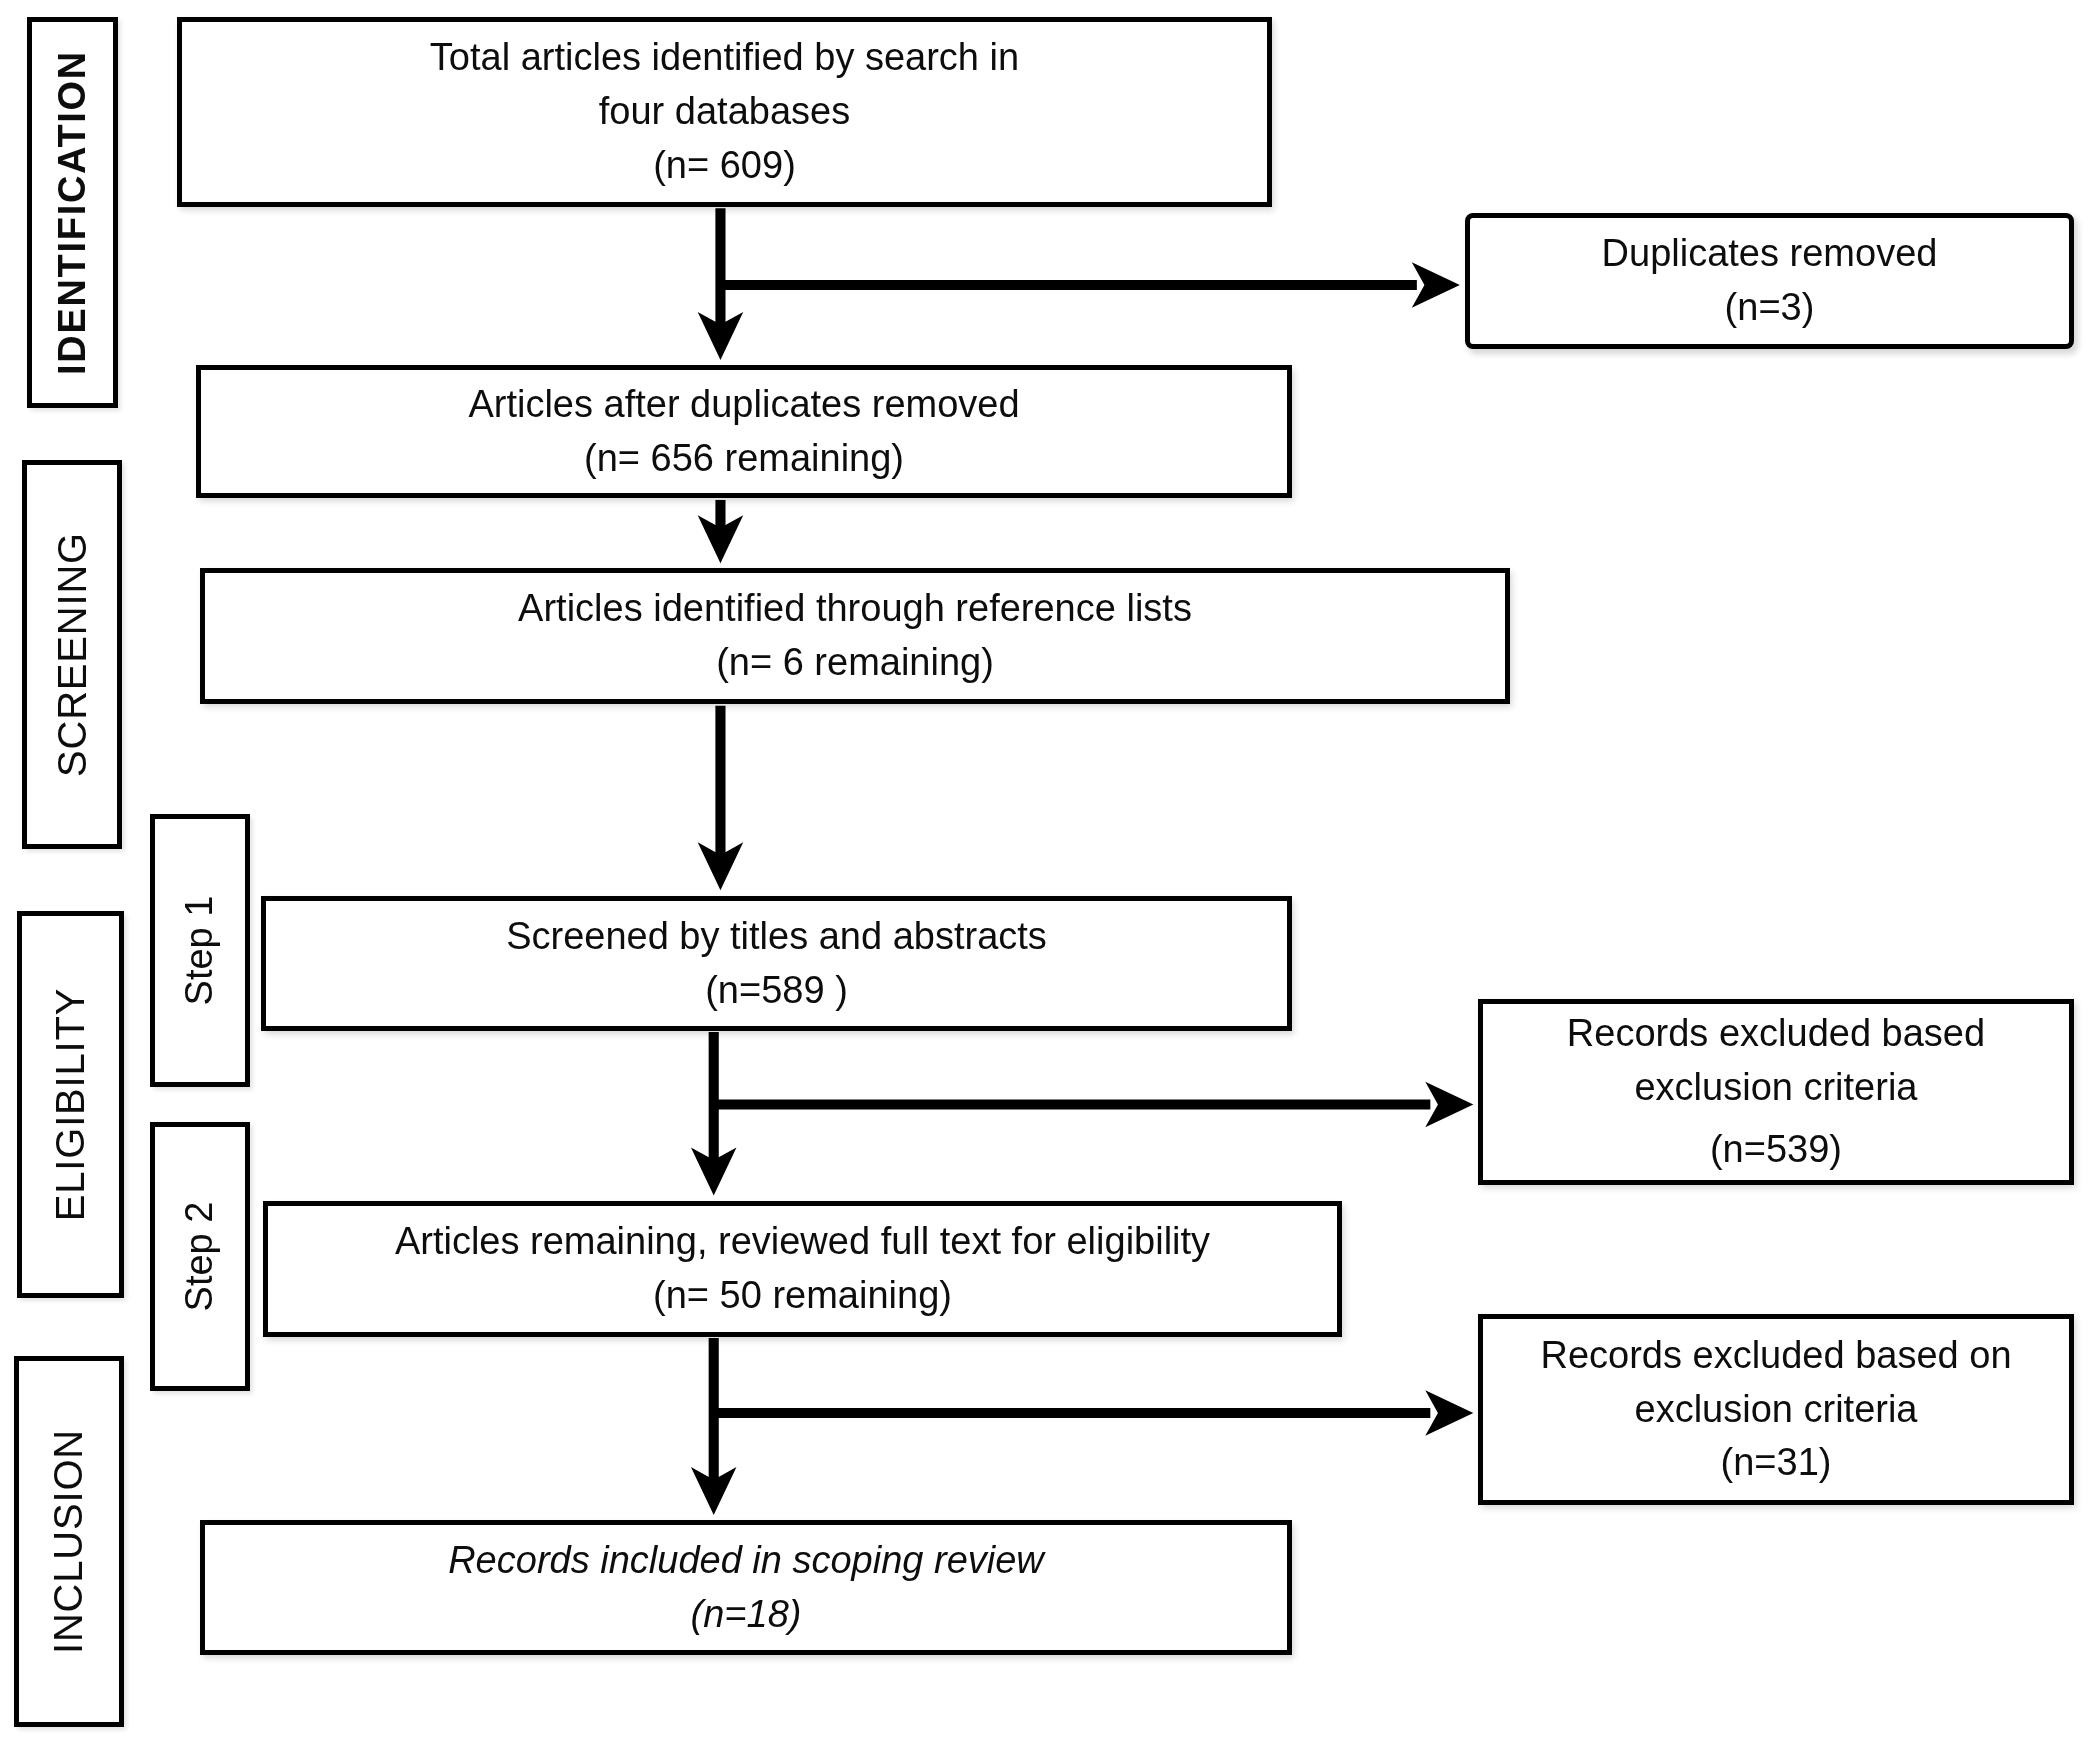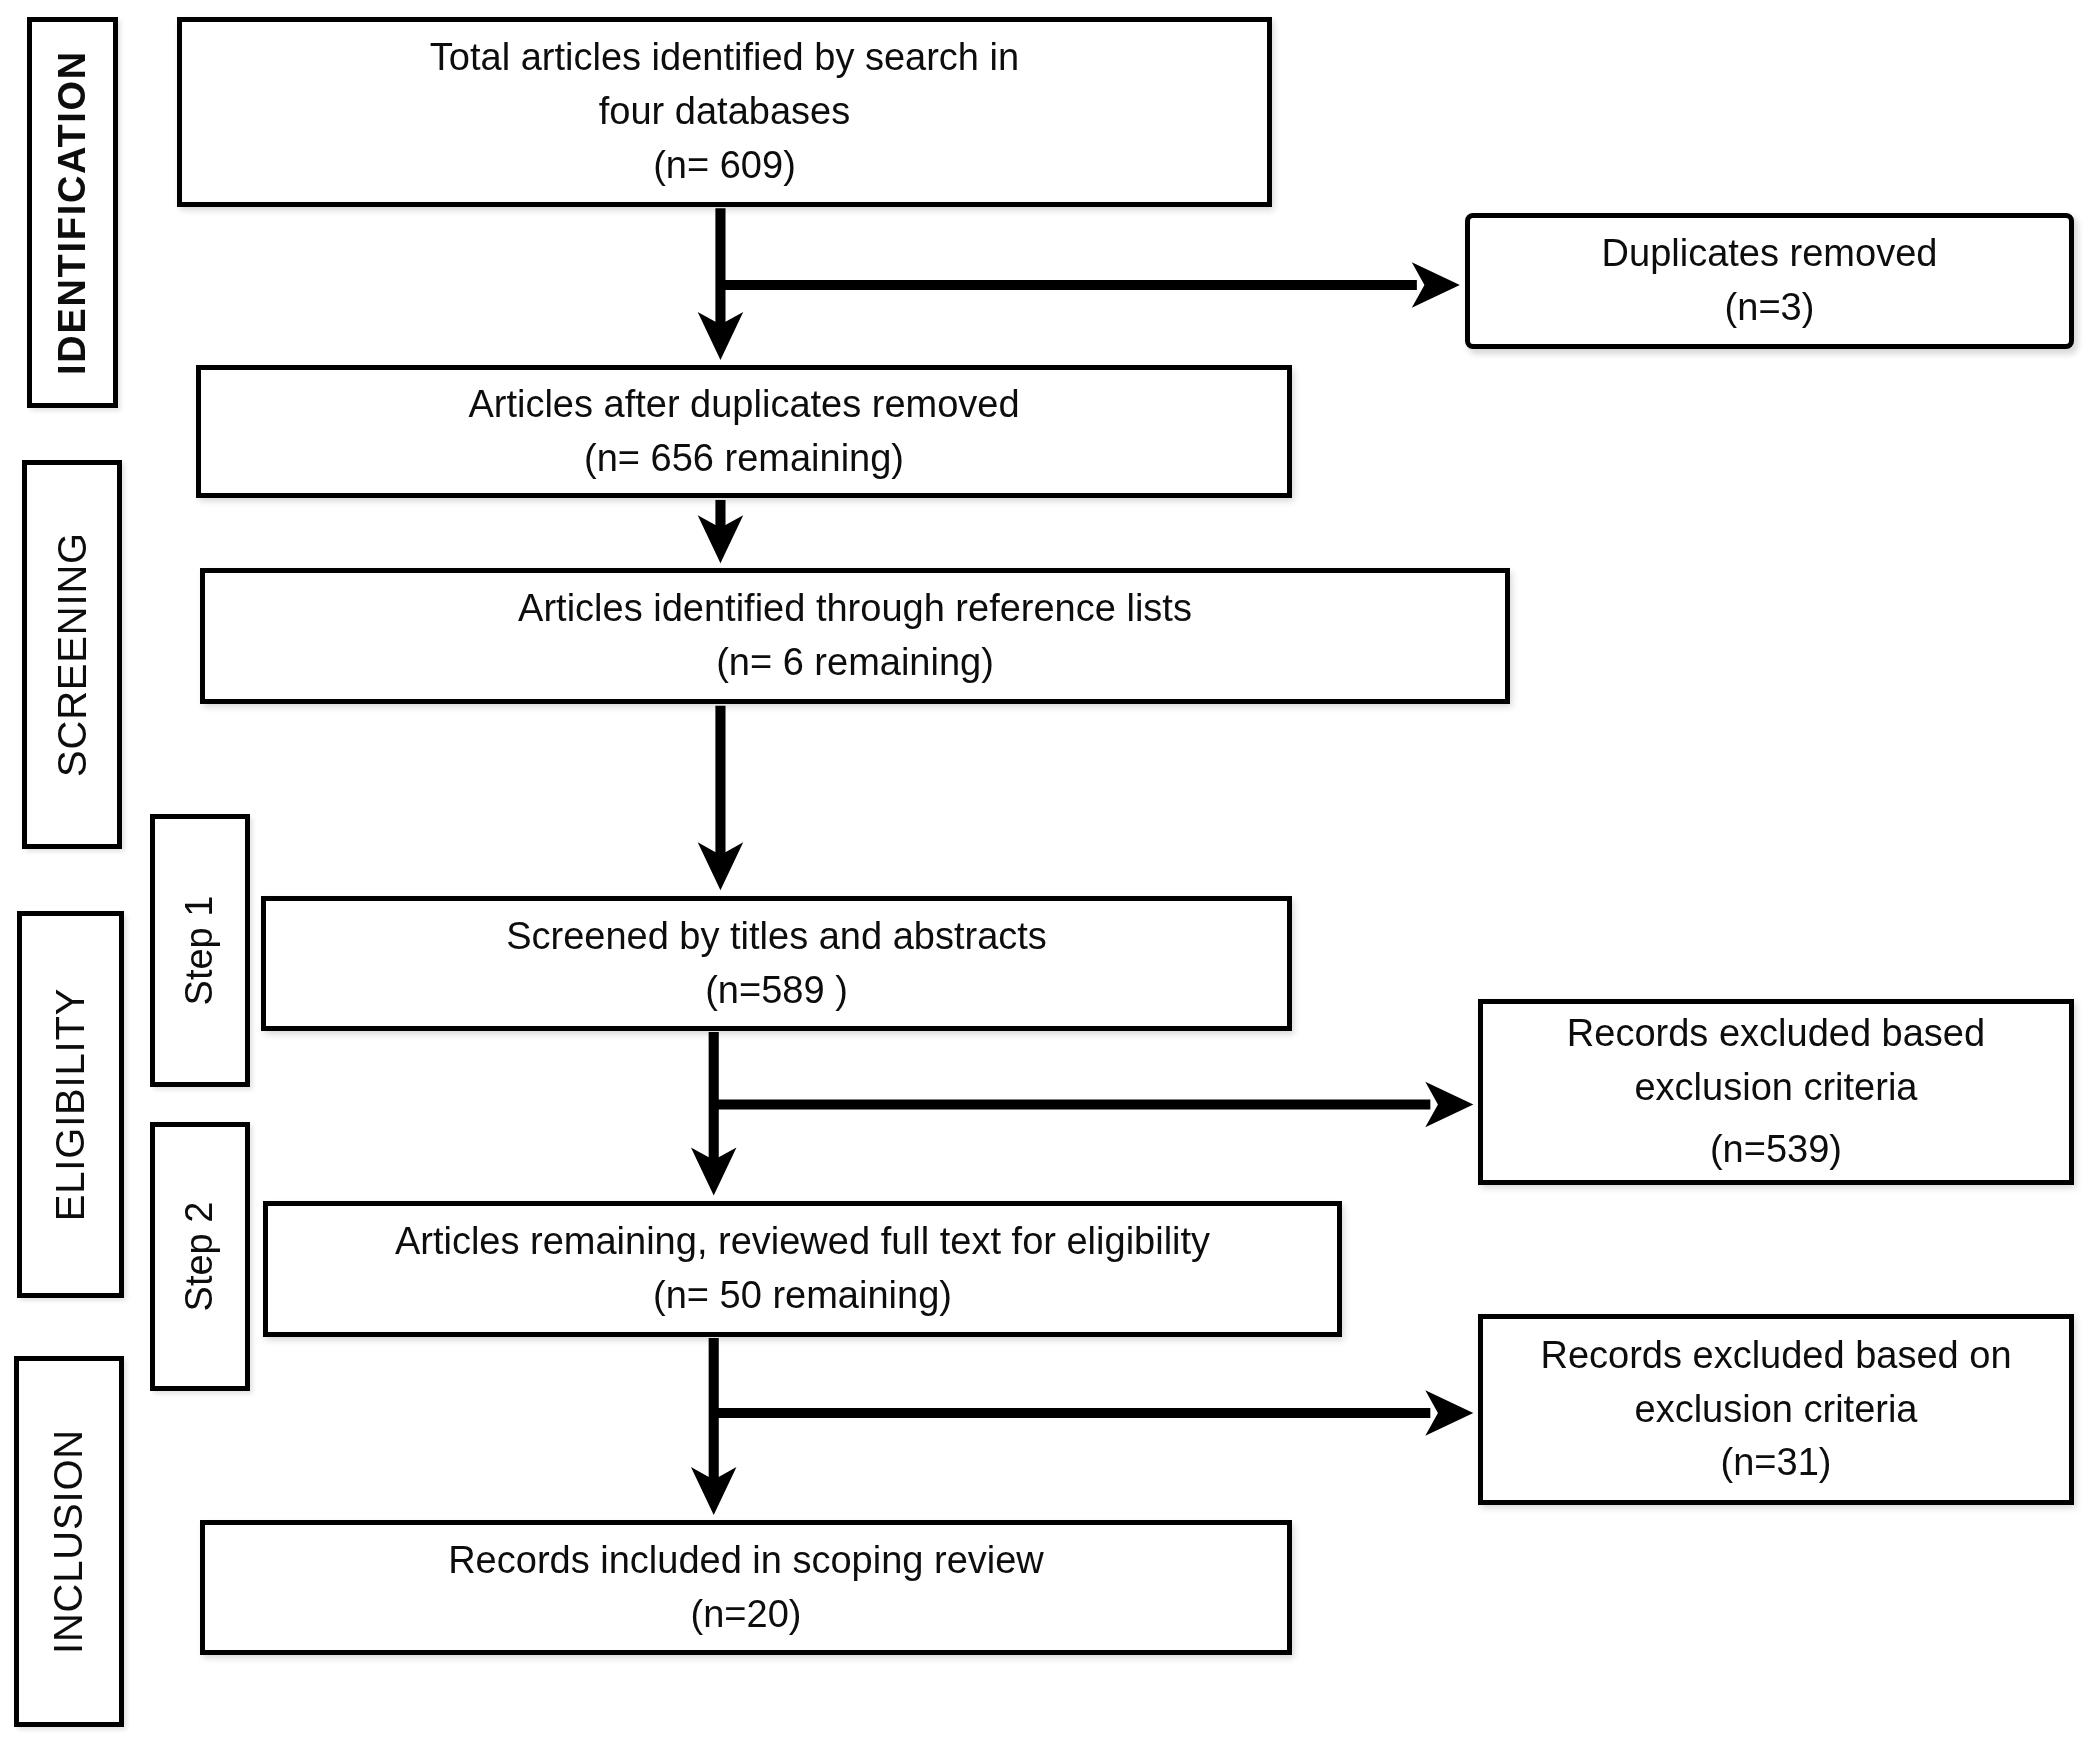--- a/index.html
+++ b/index.html
@@ -79,21 +79,21 @@
   .fbox .cnt { white-space: pre; }
 
   .b-total        { left: 177px;  top: 17px;   width: 1095px; height: 190px; }
   .b-duplicates   { left: 1465px; top: 213px;  width: 609px;  height: 136px; border-radius: 8px; }
   .b-afterdup     { left: 196px;  top: 365px;  width: 1096px; height: 133px; }
   .b-references   { left: 200px;  top: 568px;  width: 1310px; height: 136px; }
   .b-screened     { left: 261px;  top: 896px; width: 1031px; height: 135px; }
   .b-excluded1    { left: 1478px; top: 999px; width: 596px;  height: 186px; gap: 8px; }
   .b-fulltext     { left: 263px;  top: 1201px; width: 1079px; height: 136px; }
   .b-excluded2    { left: 1478px; top: 1314px; width: 596px;  height: 191px; }
-  .b-included     { left: 200px;  top: 1520px; width: 1092px; height: 135px; }
+  .b-included     { left: 200px;  top: 1520px; width: 1092px; height: 135px; font-style: italic; }
 
   
   #arrows {
     position: absolute;
     left: 0; top: 0;
     width: 2096px;
     height: 1741px;
     pointer-events: none;
   }
   #arrows .shaft { stroke: #000000; stroke-width: 12; fill: none; }
@@ -197,17 +197,17 @@
   </div>
 
   <div class="fbox b-excluded2">
     <div class="lbl">Records excluded based on
 exclusion criteria</div>
     <div class="cnt">(n=31)</div>
   </div>
 
   <div class="fbox b-included">
     <div class="lbl">Records included in scoping review</div>
-    <div class="cnt">(n=20)</div>
+    <div class="cnt">(n=18)</div>
   </div>
 
 </div>
 
 
 </body></html>

